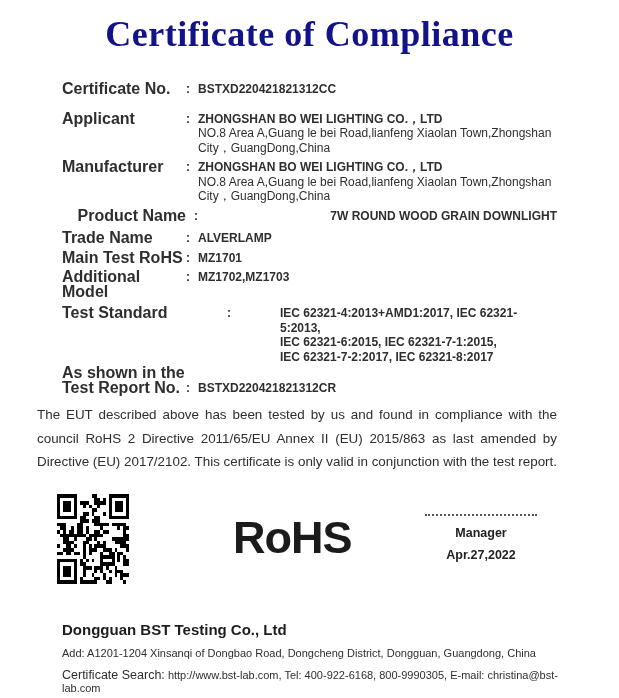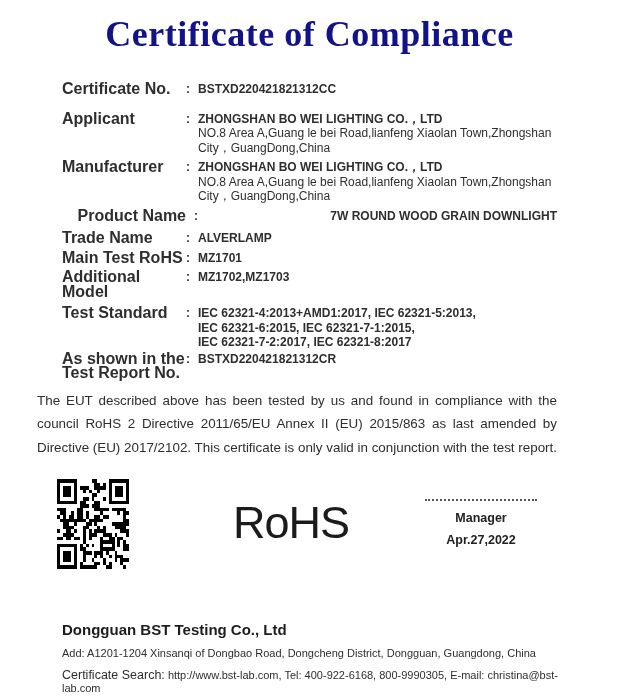--- a/index.html
+++ b/index.html
@@ -17,34 +17,34 @@
   .fields { margin:27px 62px 0 62px; }
   .row { display:flex; align-items:flex-start; }
   .row .label {
     width:124px; flex:0 0 124px; font-weight:bold; font-size:16px;
     line-height:14.5px; white-space:pre-line;
   }
   .row .colon { width:12px; flex:0 0 12px; font-weight:bold; font-size:12px; line-height:14.5px; }
   .row .value { flex:1; font-size:12px; line-height:14.5px; font-weight:bold; white-space:pre-line; }
   .row .value .addr { font-weight:normal; display:block; white-space:pre-line; }
   .mb16{margin-bottom:15px;} .mb8{margin-bottom:8px;text-align:right;} .mb6{margin-bottom:5px;}
-  .mb7{margin-bottom:7px;} .mb2{margin-bottom:2px;}
-  .row.center-value { align-items:flex-start; }
+  .mb7{margin-bottom:7px;} .mb2{margin-bottom:2px;gap:41px;}
+  .row.center-value { align-items:flex-end; }
   .statement {
     margin:8px 62px 0 37px; font-size:13.4px; line-height:23.5px;
     text-align:justify; color:#2e2e2e;
   }
   .marks {
     position:relative; margin-top:20px; height:92px;
   }
   .qr { position:absolute; left:57px; top:0; width:72px; height:90px; }
   .qr svg { display:block; width:100%; height:100%; }
   .rohs {
     position:absolute; left:233px; top:18px; width:160px;
-    font-weight:normal; font-size:45px; letter-spacing:-1px; color:#1b1b1b;
+    font-weight:bold; font-size:45px; letter-spacing:-1px; color:#1b1b1b;
   }
   .sig {
     position:absolute; left:422px; top:20px; width:118px; text-align:center;
   }
   .sig-line { border-top:2px dotted #555; width:112px; margin:0 auto 6px auto; height:0; }
   .sig-name, .sig-title, .sig-date { font-weight:bold; font-size:12.5px; line-height:22px; color:#222; }
   .footer { position:absolute; left:62px; right:40px; top:621px; }
   .footer .company { font-weight:bold; font-size:15px; color:#1d1d1d; margin-bottom:9px; }
   .footer .address { font-size:11px; color:#2e2e2e; margin-bottom:9px; }
   .footer .search  { font-size:11px; color:#2e2e2e; }

